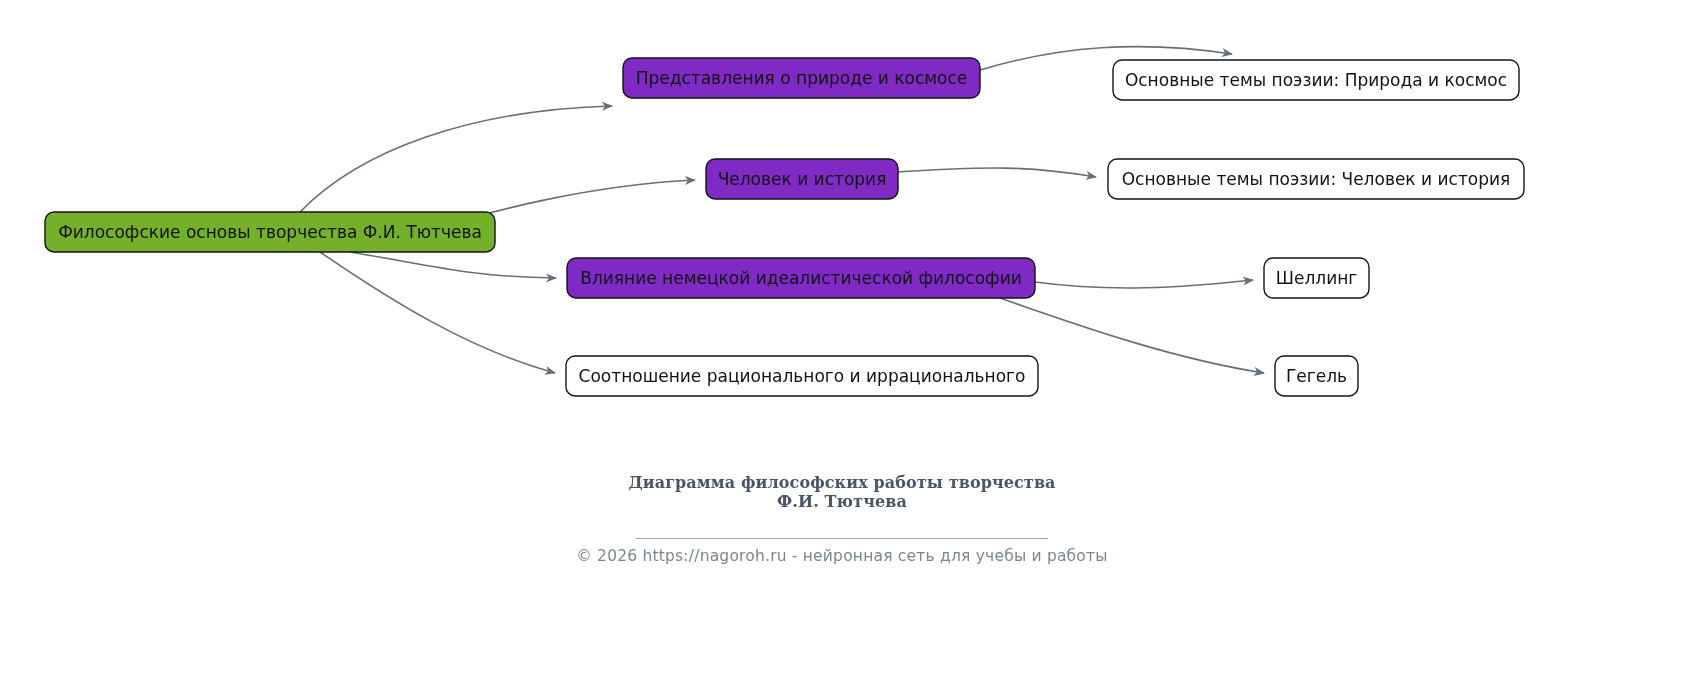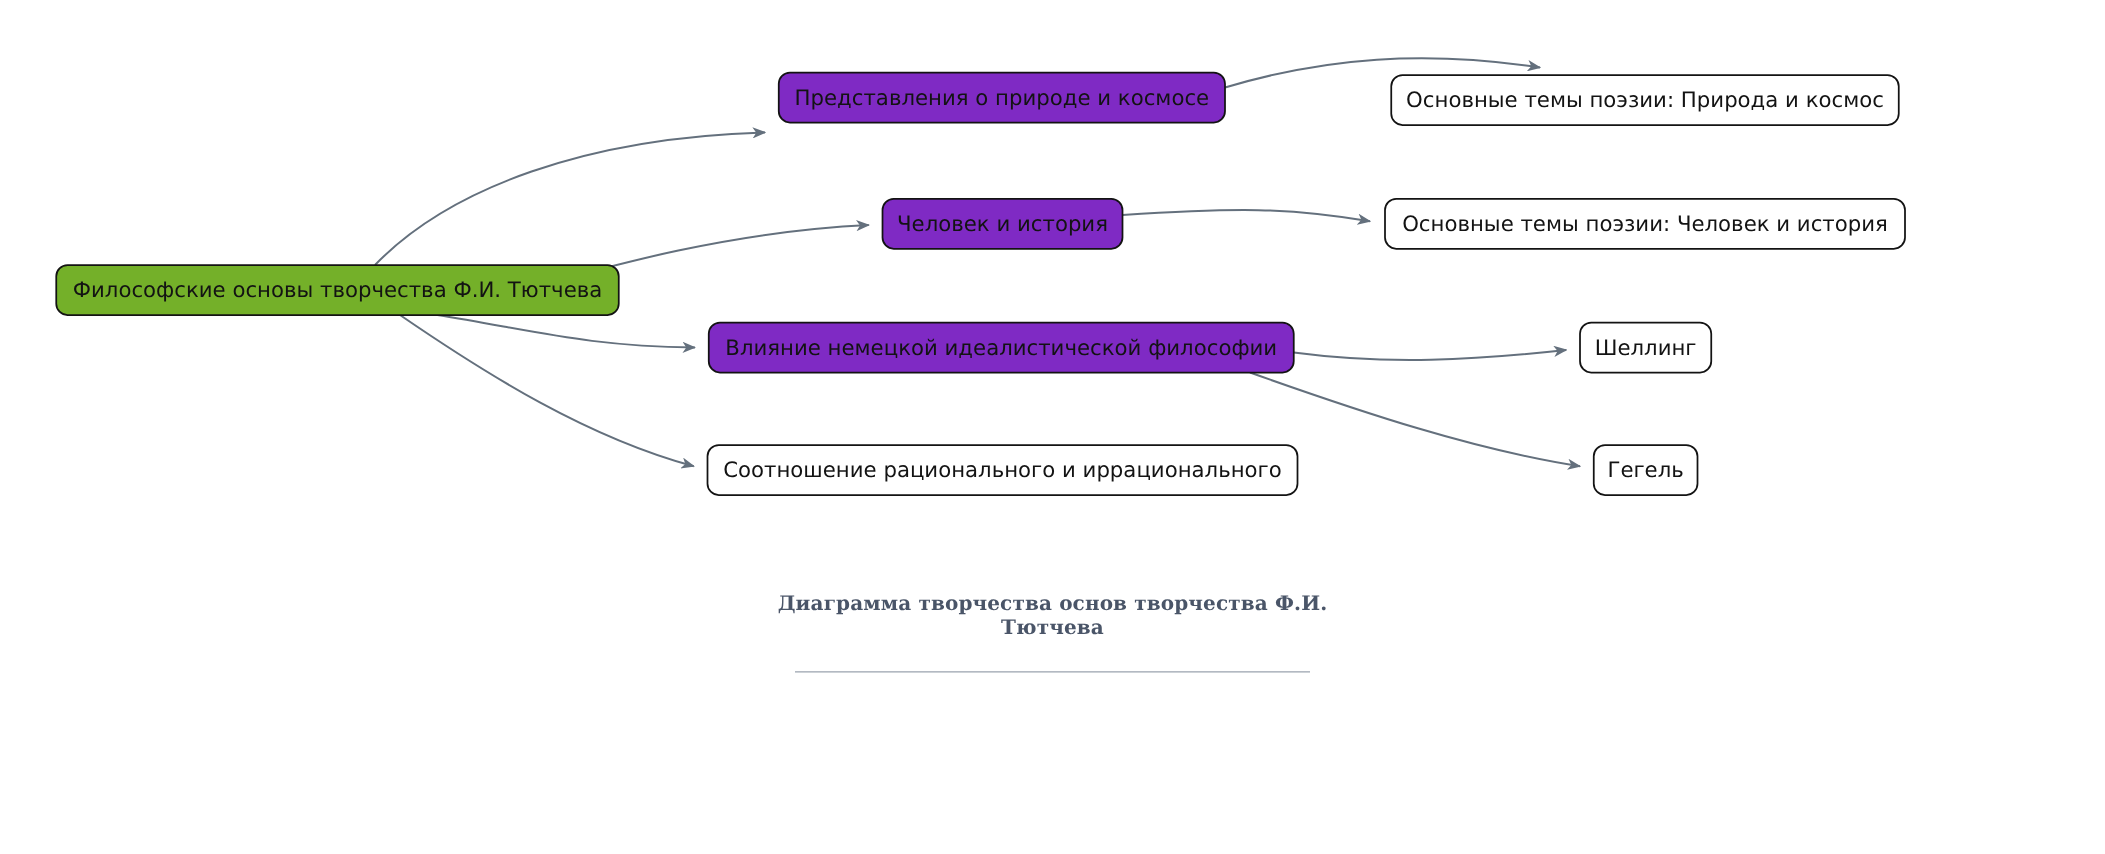--- a/index.html
+++ b/index.html
@@ -147,21 +147,22 @@
           <text x="1316.5" y="279" text-anchor="middle" class="node-text">Шеллинг</text>
         </g>
         <g>
           <rect x="1275" y="356" width="83" height="40" rx="9" ry="9" class="node-rect-white"></rect>
           <text x="1316.5" y="377" text-anchor="middle" class="node-text">Гегель</text>
         </g>
       </g>
   </svg>
 
   <div class="caption-block" id="caption-title">
-    <span class="title-inner">Диаграмма творчества основ творчества Ф.И. Тютчева</span>
+    <span class="title-inner">Диаграмма философских работы творчества Ф.И. Тютчева</span>
   </div>
 
   <div class="caption-block" id="caption-rule">
     <span class="rule-line"></span>
   </div>
 
+  <div class="caption-block" id="caption-copyright">© 2026 https://nagoroh.ru - нейронная сеть для учебы и работы</div>
 
 </div>
 
 </body></html>

